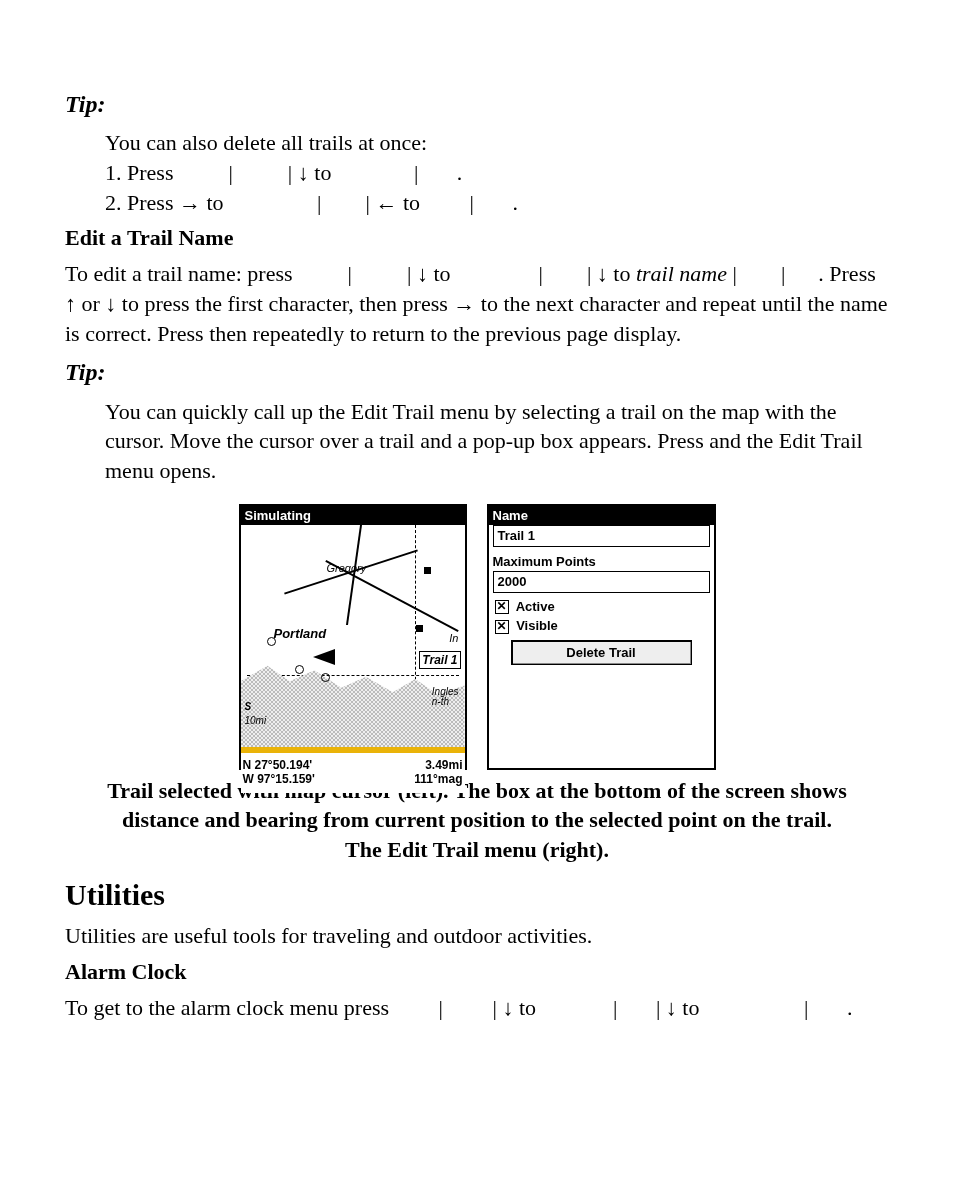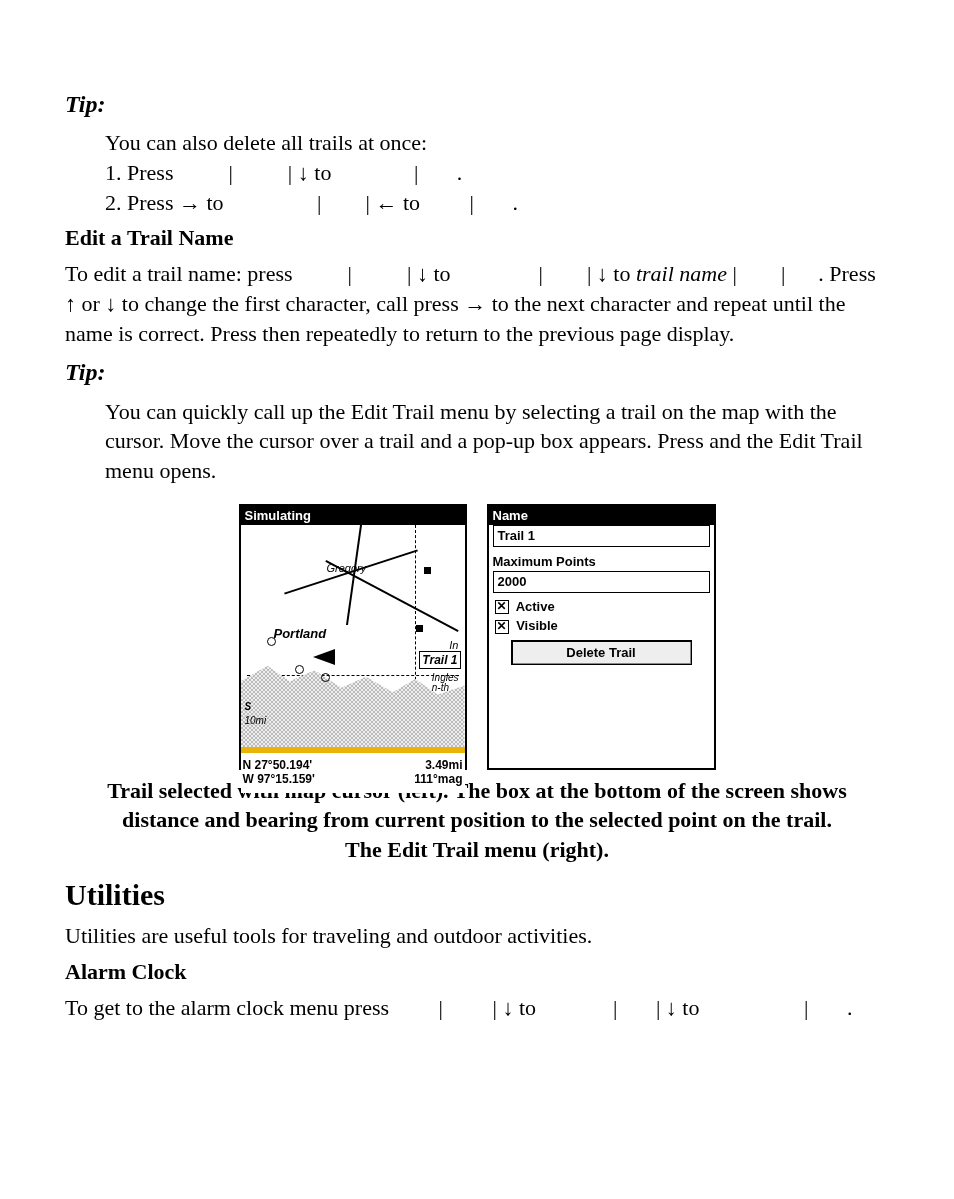--- a/index.html
+++ b/index.html
@@ -75,22 +75,22 @@
     background: repeating-conic-gradient(#bbb 0 25%, #eee 0 50%) 0 0/4px 4px;
     clip-path: polygon(0 40%, 12% 26%, 22% 40%, 33% 30%, 45% 46%, 56% 36%, 68% 50%, 78% 38%, 88% 52%, 100% 44%, 100% 100%, 0 100%);
   }
   .road1 { position:absolute; left:50%; top:0; width:2px; height:100px; background:#000; transform: skewX(-8deg);}
   .road2 { position:absolute; left:18%; top:46px; width:140px; height:2px; background:#000; transform: rotate(-18deg);}
   .road3 { position:absolute; left:34%; top:70px; width:150px; height:2px; background:#000; transform: rotate(28deg);}
   .dashv {position:absolute; left:78%; top:0; height:170px; border-left:1px dashed #000;}
   .dashh {position:absolute; top:150px; left:6px; right:6px; border-top:1px dashed #000;}
   .portland {position:absolute; top:100px; left:32px; font-weight:bold; font-size:13px; background:rgba(255,255,255,0.6); padding:0 1px;}
   .gregory {position:absolute; top:36px; left:86px; font-size:11px;}
-  .in-lbl {position:absolute; top:106px; right:6px; font-size:11px;margin-top:7px;}
-  .ingles {position:absolute; bottom:54px; right:6px; font-size:10px; line-height:1;}
+  .in-lbl {position:absolute; top:106px; right:6px; font-size:11px;}
+  .ingles {position:absolute; bottom:40px; right:6px; font-size:10px; line-height:1;}
   .trail-label {position:absolute; top:126px; right:4px; background:#fff; border:1px solid #000; padding:0 2px; font-weight:bold; font-size:12px;}
   .trail-arrow {
     position:absolute; top:124px; left:72px;
     width:0; height:0;
     border-top:8px solid transparent;
     border-bottom:8px solid transparent;
     border-right:22px solid #000;
   }
   .scale {position:absolute; bottom:20px; left:4px; font-size:10px;}
   .scale .s {font-weight:bold;}
@@ -210,21 +210,21 @@
   <span> to </span>
   <span class="italic">trail name</span>
   <span>|</span>
   &nbsp;&nbsp;&nbsp;&nbsp;&nbsp;&nbsp;
   <span>|</span>
   &nbsp;&nbsp;&nbsp;&nbsp;
   <span>. Press </span>
   <span class="arrow">↑</span>
   <span> or </span>
   <span class="arrow">↓</span>
-  <span> to change the first character, call press </span>
+  <span> to press the first character, then press </span>
   <span class="arrow">→</span>
   <span> to the next character and repeat until the name is correct. Press         then         repeatedly to return to the previous page display.</span>
 </div>
 
 <div class="tip-heading">Tip:</div>
 <div class="indent">You can quickly call up the Edit Trail menu by selecting a trail on the map with the cursor. Move the cursor over a trail and a pop-up box appears. Press         and the Edit Trail menu opens.</div>
 
 <div class="figure-row">
 
   <div class="device-screen">

